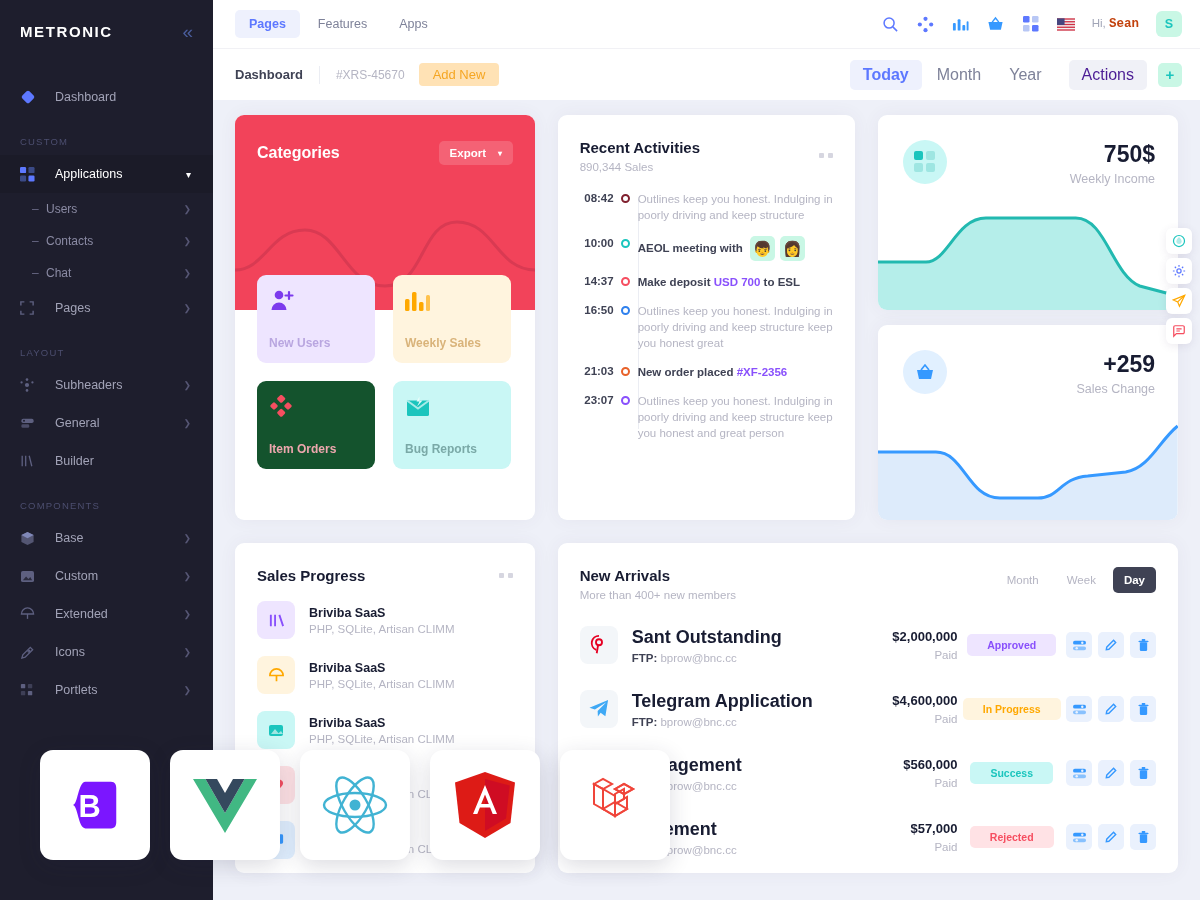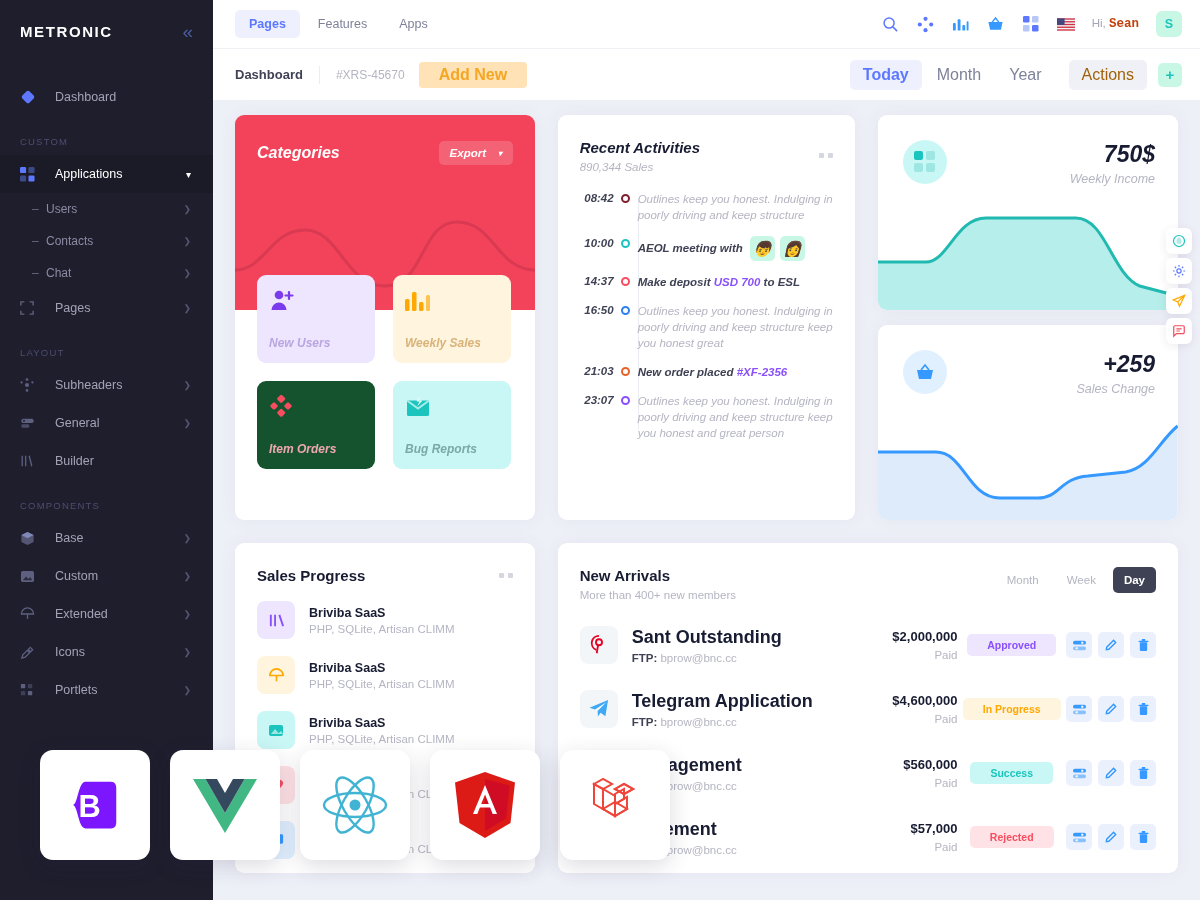--- a/index.html
+++ b/index.html
@@ -68,38 +68,38 @@
   
   .subheader {
     position:absolute; left:213px; top:48px; width:987px; height:52px;
     background:#fff; display:flex; align-items:center; padding:0 18px 0 22px;
     border-top:1px solid #f1f1f5;
   }
   .crumb-title { font-size:13px; font-weight:bold; color:#3f4254; }
   .crumb-sep { width:1px; height:18px; background:#ebedf3; margin:0 16px; }
   .crumb-id { font-size:12px; color:#b5b5c3; }
   .badge-add {
-    margin-left:14px; background:#ffe2b5; color:#f5a623; font-size:16px;
-    font-weight:bold; padding:4px 20px; border-radius:4px; cursor:pointer;
+    margin-left:14px; background:#ffe2b5; color:#f5a623; font-size:13px;
+    font-weight:normal; padding:4px 14px; border-radius:4px; cursor:pointer;
   }
   .sub-right { margin-left:auto; display:flex; align-items:center; gap:2px; }
   .pill { font-size:16px; color:#7e8299; padding:6px 13px; border-radius:5px; cursor:pointer; }
   .pill.active { background:#eef1fd; color:#5d78ff; font-weight:bold; }
-  .pill.actions { background:#f0f1f7; color:#a16207; margin-left:12px; }
+  .pill.actions { background:#f0f1f7; color:#4c1d95; margin-left:12px; }
   .btn-plus {
     margin-left:9px; width:24px; height:24px; border-radius:5px; background:#c9f7e5;
     color:#1bc5bd; display:flex; align-items:center; justify-content:center;
     font-size:15px; font-weight:bold; cursor:pointer;
   }
 
   
   .content { position:absolute; left:213px; top:100px; width:987px; height:800px; padding:15px 22px; }
   .card { background:#fff; border-radius:9px; box-shadow:0 0 18px 0 rgba(82,63,105,.06); }
 
-  .row1 { display:flex; gap:23px;font-style:italic; }
+  .row1 { display:flex; gap:23px; }
   
   .cat-card { width:300px; height:405px; border-radius:9px; background:#fff; overflow:hidden; position:relative;
     box-shadow:0 0 18px 0 rgba(82,63,105,.06); }
   .cat-red { position:absolute; left:0; top:0; width:300px; height:195px; background:#f2435a; overflow:hidden; }
   .cat-head { display:flex; align-items:center; justify-content:space-between; padding:26px 22px 0 22px; }
   .cat-title { color:#fff; font-size:16px; font-weight:bold; }
   .btn-export {
     background:rgba(255,255,255,.17); color:#fff; font-size:11.5px; font-weight:bold;
     padding:6px 11px; border-radius:5px; display:flex; align-items:center; gap:12px; cursor:pointer;
   }

